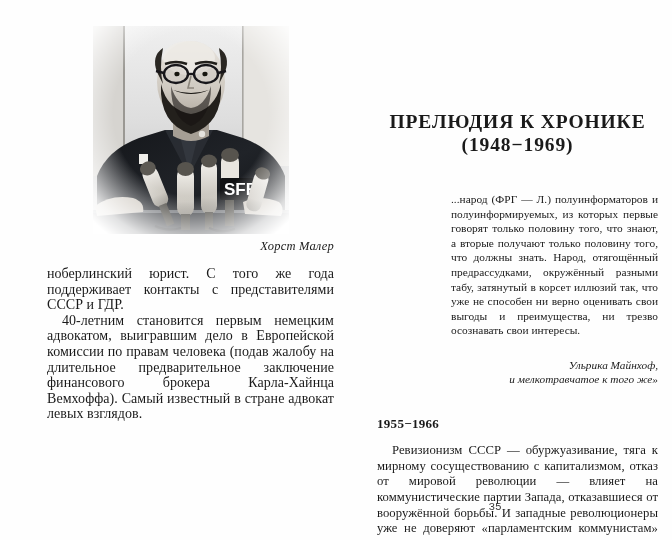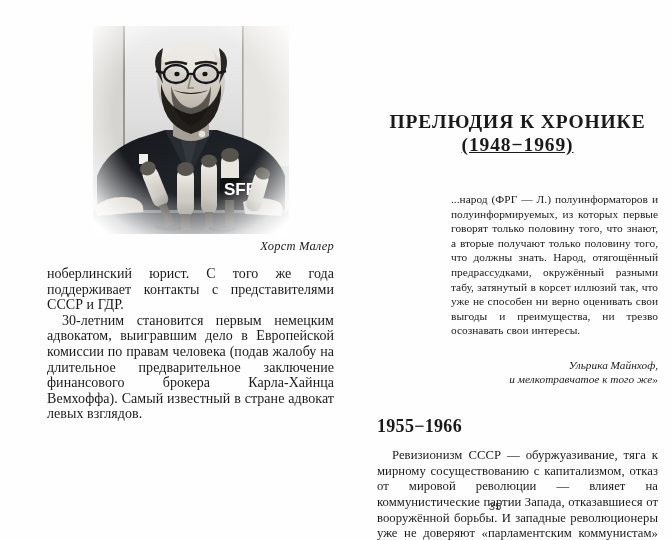--- a/index.html
+++ b/index.html
@@ -69,21 +69,21 @@
   }
 
   .chapter-title {
     text-align: center;
     font-weight: bold;
     font-size: 19.5px;
     line-height: 23px;
     letter-spacing: .9px;
     margin-top: 84px;
   }
-  .chapter-title .line2 { display: block; text-decoration: underline; }
+  .chapter-title .line2 { display: block; }
 
   .epigraph {
     margin-top: 36px;
     margin-left: 74px;
     font-size: 11.4px;
     line-height: 14.6px;
     text-align: justify;
   }
   .epigraph-attr {
     margin-top: 21px;
@@ -91,21 +91,21 @@
     font-style: italic;
     font-size: 11.3px;
     line-height: 13.6px;
     text-align: right;
   }
   .epigraph-attr span { display: block; }
 
   .section-date {
     margin-top: 30px;
     font-weight: bold;
-    font-size: 18px;
+    font-size: 13px;
     letter-spacing: .3px;
   }
 
   .col-right p.body {
     margin: 0;
     margin-top: 11px;
     text-indent: 15px;
     text-align: justify;
     font-size: 12.7px;
     line-height: 15.6px;
@@ -246,21 +246,21 @@
           <path d="M116 202 Q128 208 142 203" stroke="#2a2c30" stroke-width="2.2" fill="none"></path>
         </g>
 
         <rect x="0" y="0" width="196" height="208" fill="url(#vign)"></rect>
       </svg>
     </div>
 
     <div class="photo-caption">Хорст Малер</div>
 
     <p class="body-start">ноберлинский юрист. С того же года поддерживает контакты с представителями СССР и ГДР.</p>
-    <p class="indent">30-летним становится первым немецким адвокатом, выигравшим дело в Европейской комиссии по правам человека (подав жалобу на длительное предварительное заключение финансового брокера Карла-Хайнца Вемхоффа). Самый известный в стране адвокат левых взглядов.</p>
+    <p class="indent">40-летним становится первым немецким адвокатом, выигравшим дело в Европейской комиссии по правам человека (подав жалобу на длительное предварительное заключение финансового брокера Карла-Хайнца Вемхоффа). Самый известный в стране адвокат левых взглядов.</p>
   </div>
 
   <div class="col-right">
 
     <div class="chapter-title">
       <span>ПРЕЛЮДИЯ К ХРОНИКЕ</span>
       <span class="line2">(1948−1969)</span>
     </div>
 
     <div class="epigraph">...народ (ФРГ — Л.) полуинформаторов и полуинформируемых, из которых первые говорят только половину того, что знают, а вторые получают только половину того, что должны знать. Народ, отягощённый предрассудками, окружённый разными табу, затянутый в корсет иллюзий так, что уже не способен ни верно оценивать свои выгоды и преимущества, ни трезво осознавать свои интересы.</div>

